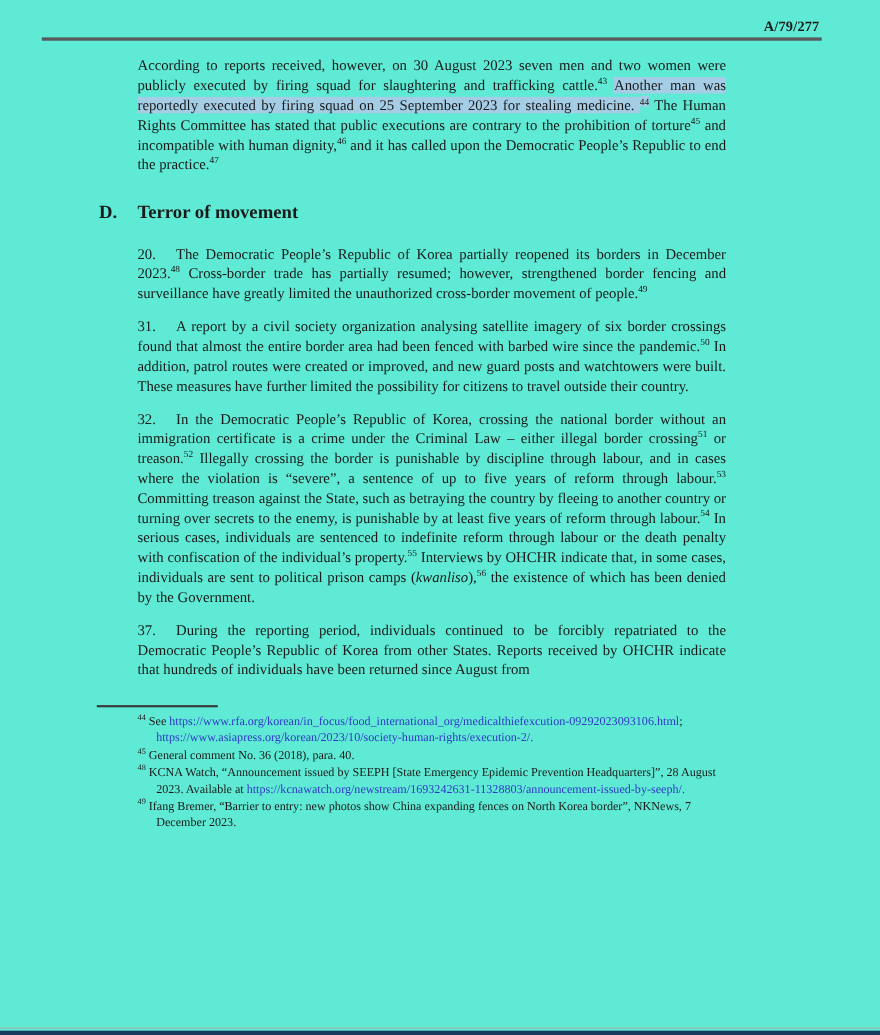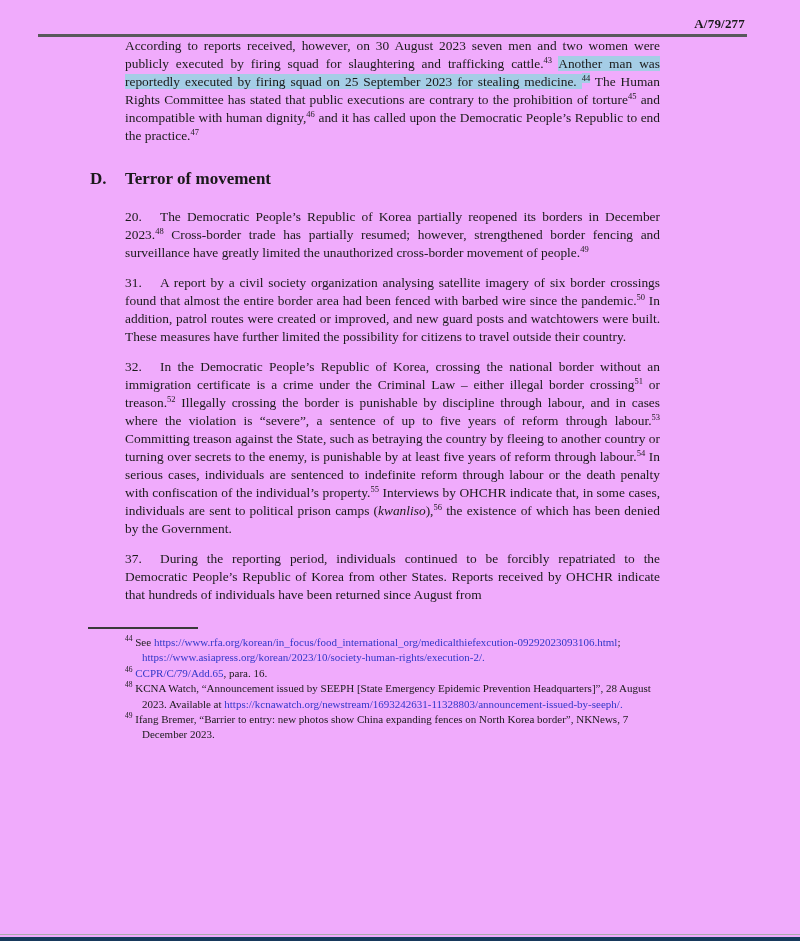--- a/index.html
+++ b/index.html
@@ -1,21 +1,21 @@
 <!DOCTYPE html>
 <html><head>
 <meta charset="utf-8">
 <style>
   * { margin: 0; padding: 0; box-sizing: border-box; }
   html, body { background: #ffffff; }
   .page {
     position: relative;
     width: 800px;
     height: 941px;
-    background: #f0abfc;
+    background: #5eead4;
     font-family: "Liberation Serif", "DejaVu Serif", serif;
     color: #1a1a1a;
     overflow: hidden;
   }
   .header {
     padding: 16px 55px 0 0;
     text-align: right;
     font-size: 13px;
     font-weight: bold;
     letter-spacing: 0.2px;
@@ -28,21 +28,21 @@
     background: #58595b;
   }
   .content {
     margin-left: 125px;
     width: 535px;
     font-size: 13.4px;
     line-height: 18px;
     text-align: justify;
   }
   .para { margin: 0 0 12px 0; }
-  .para-first { margin-top: 0; }
+  .para-first { margin-top: 14px; }
   sup {
     font-size: 8.5px;
     line-height: 0;
     vertical-align: super;
   }
   .hl { background: #a5cde6; }
   .pnum { display: inline-block; width: 35px; }
   .heading {
     display: flex;
     margin: 24px 0 19px -35px;
@@ -115,22 +115,22 @@
 
     <p class="para"><span class="pnum">37.</span><span>During the reporting period, individuals continued to be forcibly repatriated to the Democratic People’s Republic of Korea from other States. Reports received by OHCHR indicate that hundreds of individuals have been returned since August from</span></p>
 
     <div class="fnsep"></div>
 
     <div class="footnotes">
 
 
       <div class="fn"><sup>44</sup> <span>See </span><a href="#" class="link">https://www.rfa.org/korean/in_focus/food_international_org/medicalthiefexcution-09292023093106.html</a><span>; </span><a href="#" class="link">https://www.asiapress.org/korean/2023/10/society-human-rights/execution-2/.</a></div>
 
+      <div class="fn"><sup>45</sup> <span>General comment No. 36 (2018), para. 40.</span></div>
 
-      <div class="fn"><sup>46</sup> <a href="#" class="link">CCPR/C/79/Add.65</a><span>, para. 16.</span></div>
 
 
       <div class="fn"><sup>48</sup> <span>KCNA Watch, “Announcement issued by SEEPH [State Emergency Epidemic Prevention Headquarters]”, 28 August 2023. Available at </span><a href="#" class="link">https://kcnawatch.org/newstream/1693242631-11328803/announcement-issued-by-seeph/.</a></div>
 
       <div class="fn"><sup>49</sup> <span>Ifang Bremer, “Barrier to entry: new photos show China expanding fences on North Korea border”, NKNews, 7 December 2023.</span></div>
 
 
 
     </div>
   </div>

